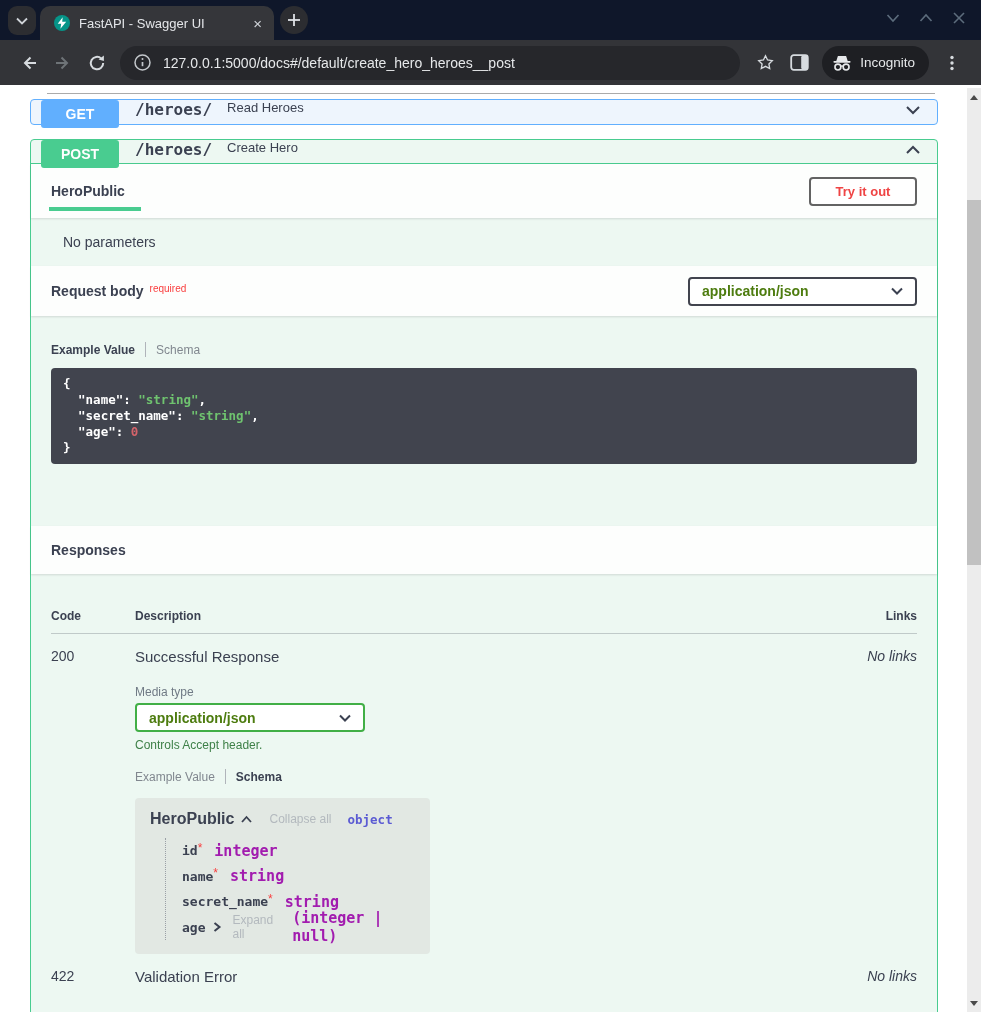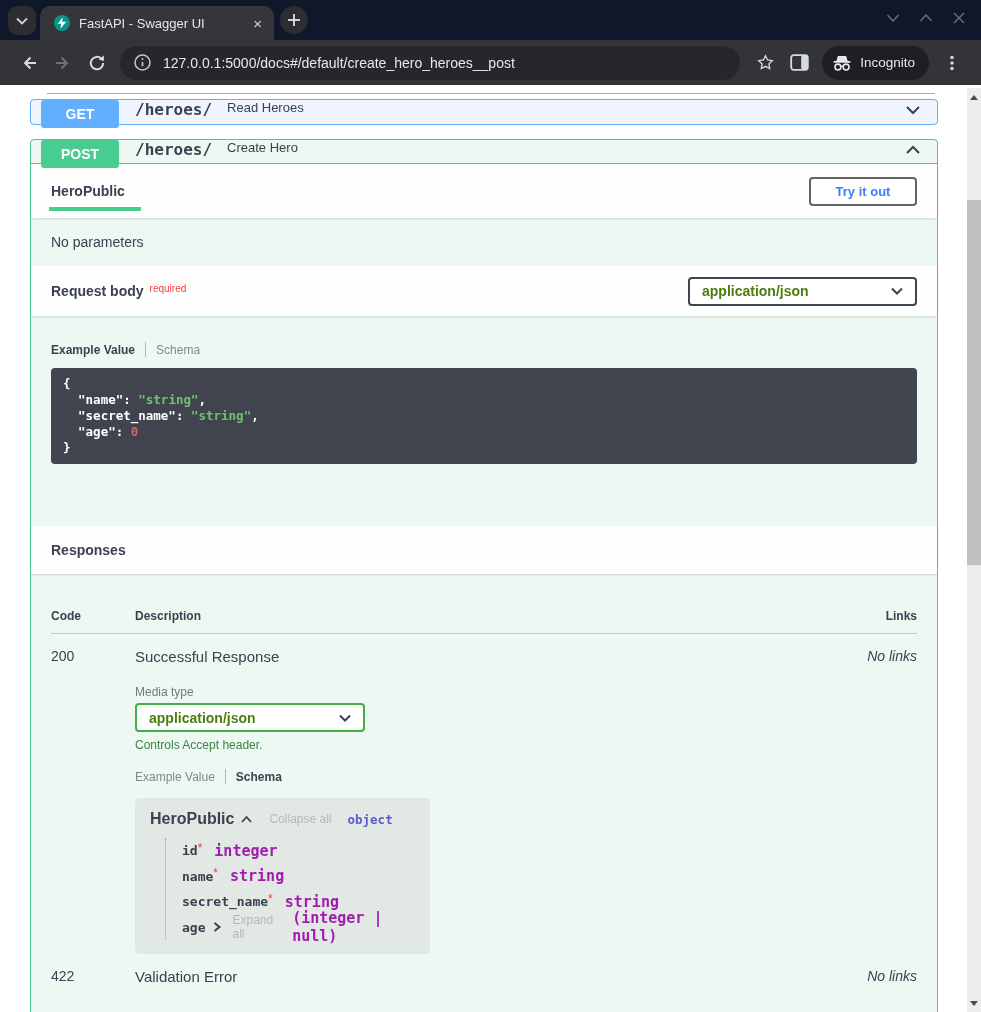--- a/index.html
+++ b/index.html
@@ -46,23 +46,23 @@
   .opblock-post { border:1px solid #49cc90; background:#edf8f2; }
   .opblock-post .opblock-summary { border-bottom:1px solid #49cc90; }
   .opblock-post .method-badge { background:#49cc90; }
 
   .sec-header { background:rgba(255,255,255,.85); box-shadow:0 1px 2px rgba(0,0,0,.12);
     display:flex; align-items:center; padding:0 20px; }
   .params-header { height:54px; }
   .tab-title-underline { position:relative; font-size:14px; font-weight:bold; }
   .tab-title-underline:after { content:""; position:absolute; left:-2px; bottom:-12px; width:92px; height:4px; background:#49cc90; }
   .tryout-btn { margin-left:auto; width:108px; height:29px; background:#fff; border:2px solid #636363; border-radius:4px;
-    font-weight:bold; font-size:13px; color:#3b82f6; font-family:"Liberation Sans",sans-serif; cursor:pointer; }
-
-  .no-params { height:48px; padding:16px 20px; font-size:14px; }
+    font-weight:bold; font-size:13px; color:#ef4444; font-family:"Liberation Sans",sans-serif; cursor:pointer; }
+
+  .no-params { height:48px; padding:16px 32px; font-size:14px; }
 
   .reqbody-header { height:50px; }
   .sec-title { font-size:14px; font-weight:bold; }
   .required-sup { color:#f93e3e; font-size:10px; vertical-align:top; position:relative; top:-3px; margin-left:6px; }
 
   .fake-select { height:29px; background:#fff; border-radius:4px; display:flex; align-items:center;
     padding:0 12px; font-weight:bold; font-size:14px; color:#4d7c0f; cursor:pointer; }
   .fake-select .sel-chev { margin-left:auto; display:flex; }
   .select-dark { width:229px; border:2px solid #41444e; margin-left:auto; }
   .select-green { width:230px; border:2px solid #41af46; }

